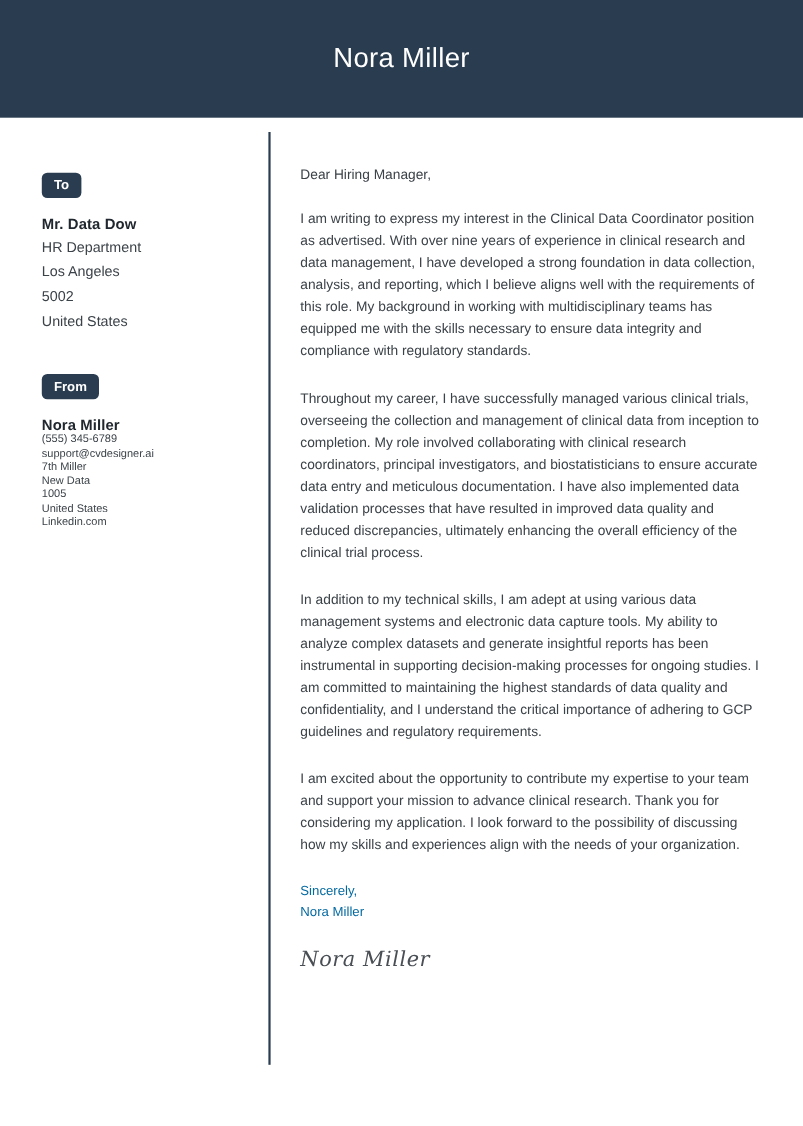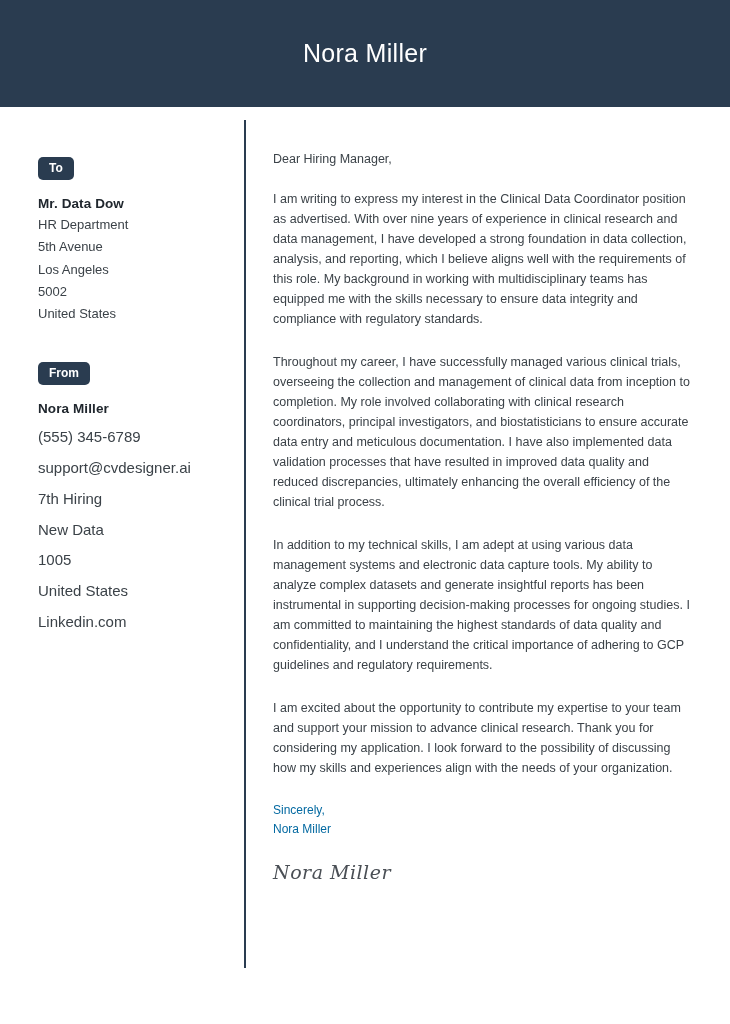--- a/index.html
+++ b/index.html
@@ -96,23 +96,23 @@
   }
 
   .sender-name {
     font-size: 13.5px;
     font-weight: bold;
     color: #20272e;
     margin-top: 16px;
     letter-spacing: 0.1px;
   }
   .contact-line {
-    font-size: 15px;
-    color: #3b4248;
-    margin-top: 12px;
+    font-size: 10px;
+    color: #3b4248;
+    margin-top: 0;
     line-height: 1.25;
   }
 
   
   .letter {
     position: absolute;
     left: 273px;
     top: 0;
     width: 422px;
   }
@@ -176,32 +176,31 @@
   <div class="content">
 
     <div class="divider"></div>
 
     <div class="sidebar">
 
       <div class="block-to">
         <span class="badge">To</span>
         <div class="recipient-name">Mr. Data Dow</div>
         <div class="addr-line">HR Department</div>
-        <div class="addr-line">5th Avenue</div>
         <div class="addr-line">Los Angeles</div>
         <div class="addr-line">5002</div>
         <div class="addr-line">United States</div>
       </div>
 
       <div class="block-from">
         <span class="badge">From</span>
         <div class="sender-name">Nora Miller</div>
         <div class="contact-line">(555) 345-6789</div>
         <div class="contact-line">support@cvdesigner.ai</div>
-        <div class="contact-line">7th Hiring</div>
+        <div class="contact-line">7th Miller</div>
         <div class="contact-line">New Data</div>
         <div class="contact-line">1005</div>
         <div class="contact-line">United States</div>
         <div class="contact-line">Linkedin.com</div>
       </div>
 
     </div>
 
     <div class="letter">
 

